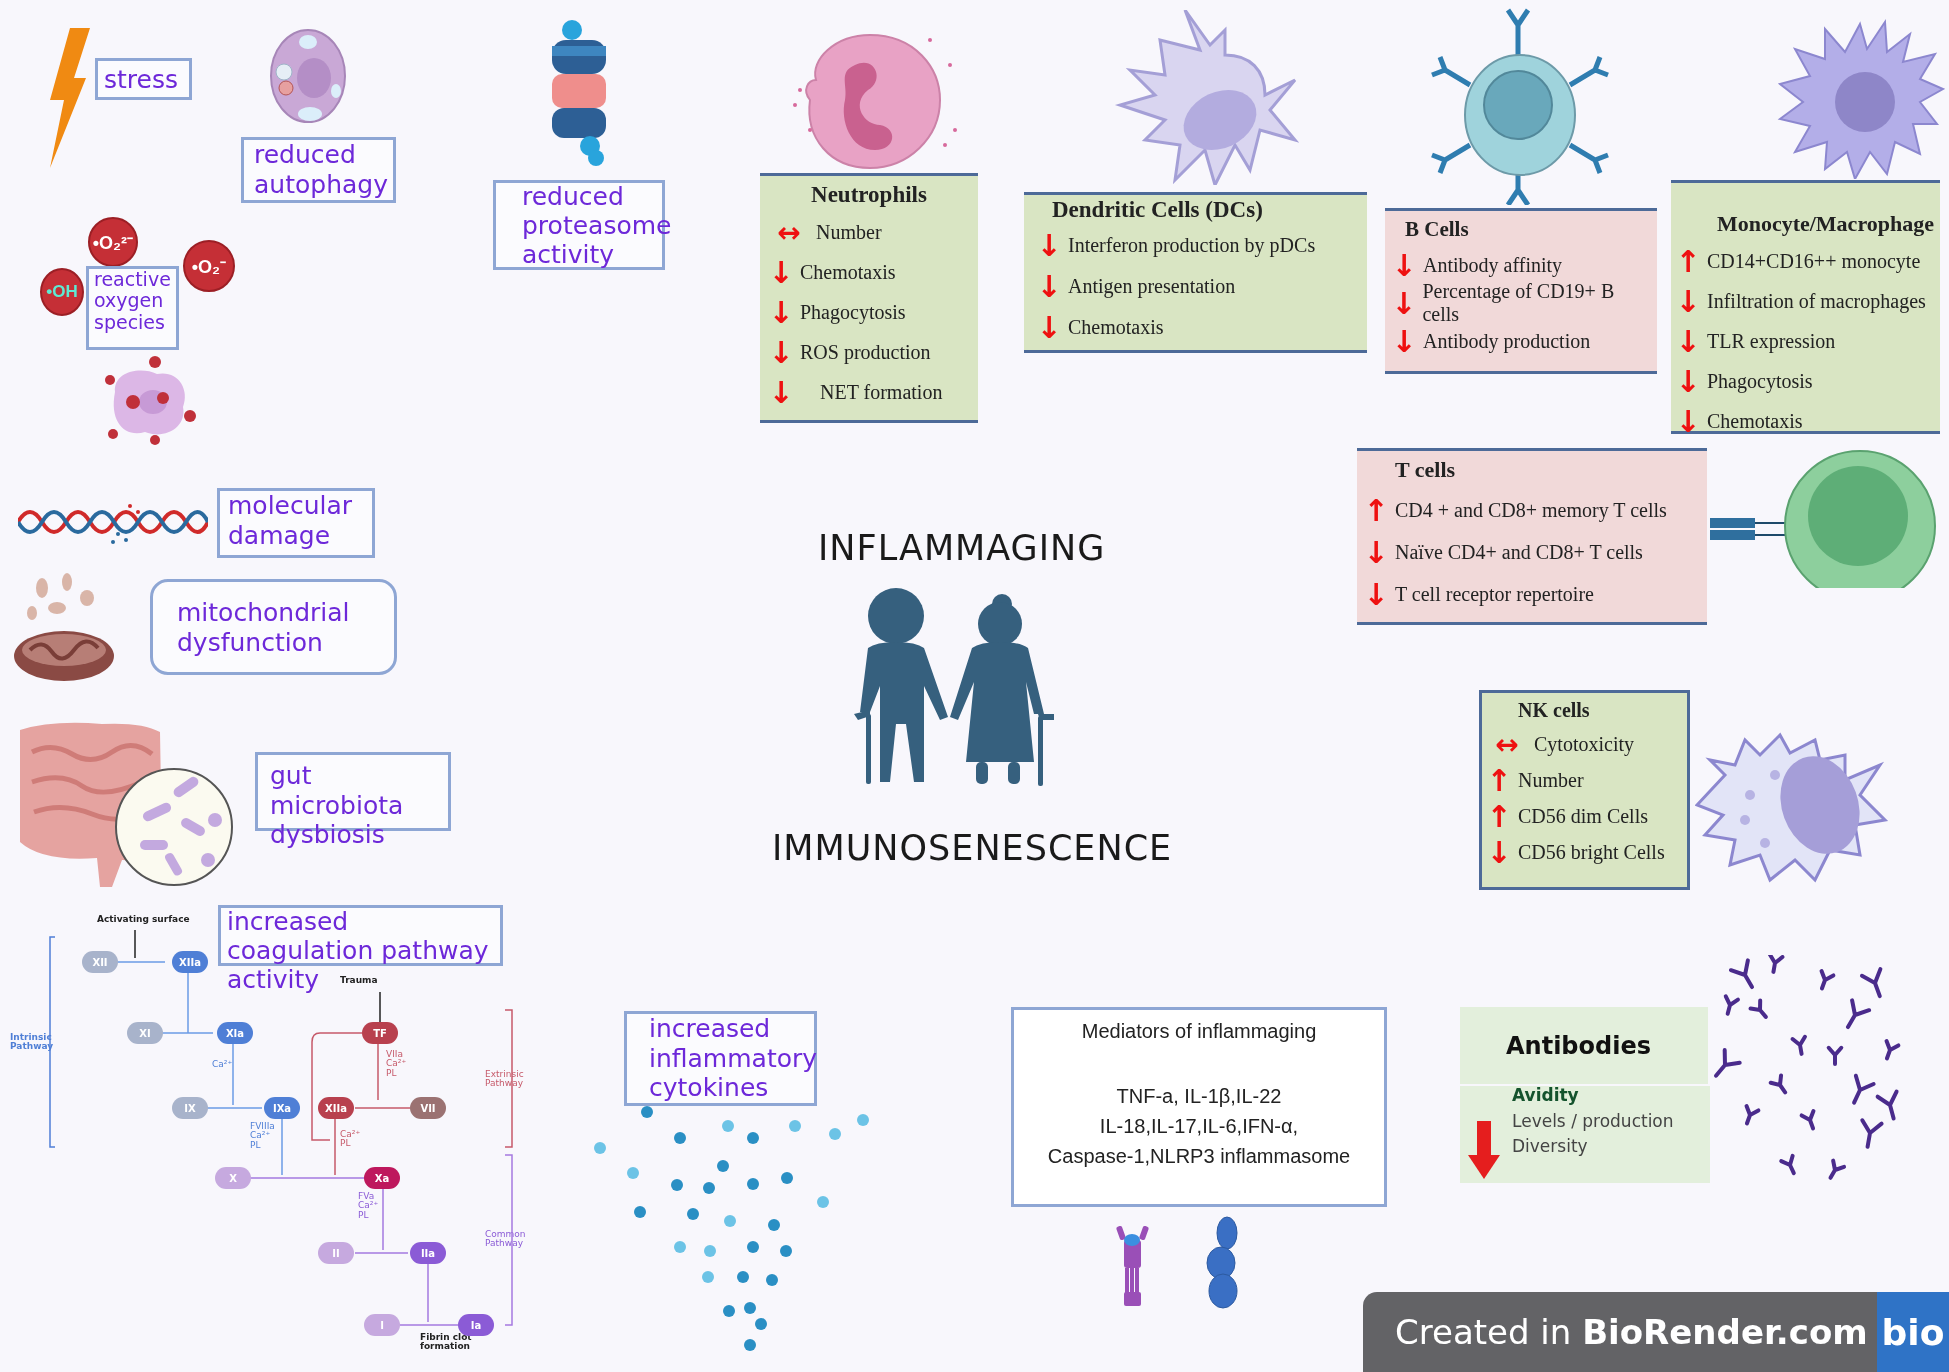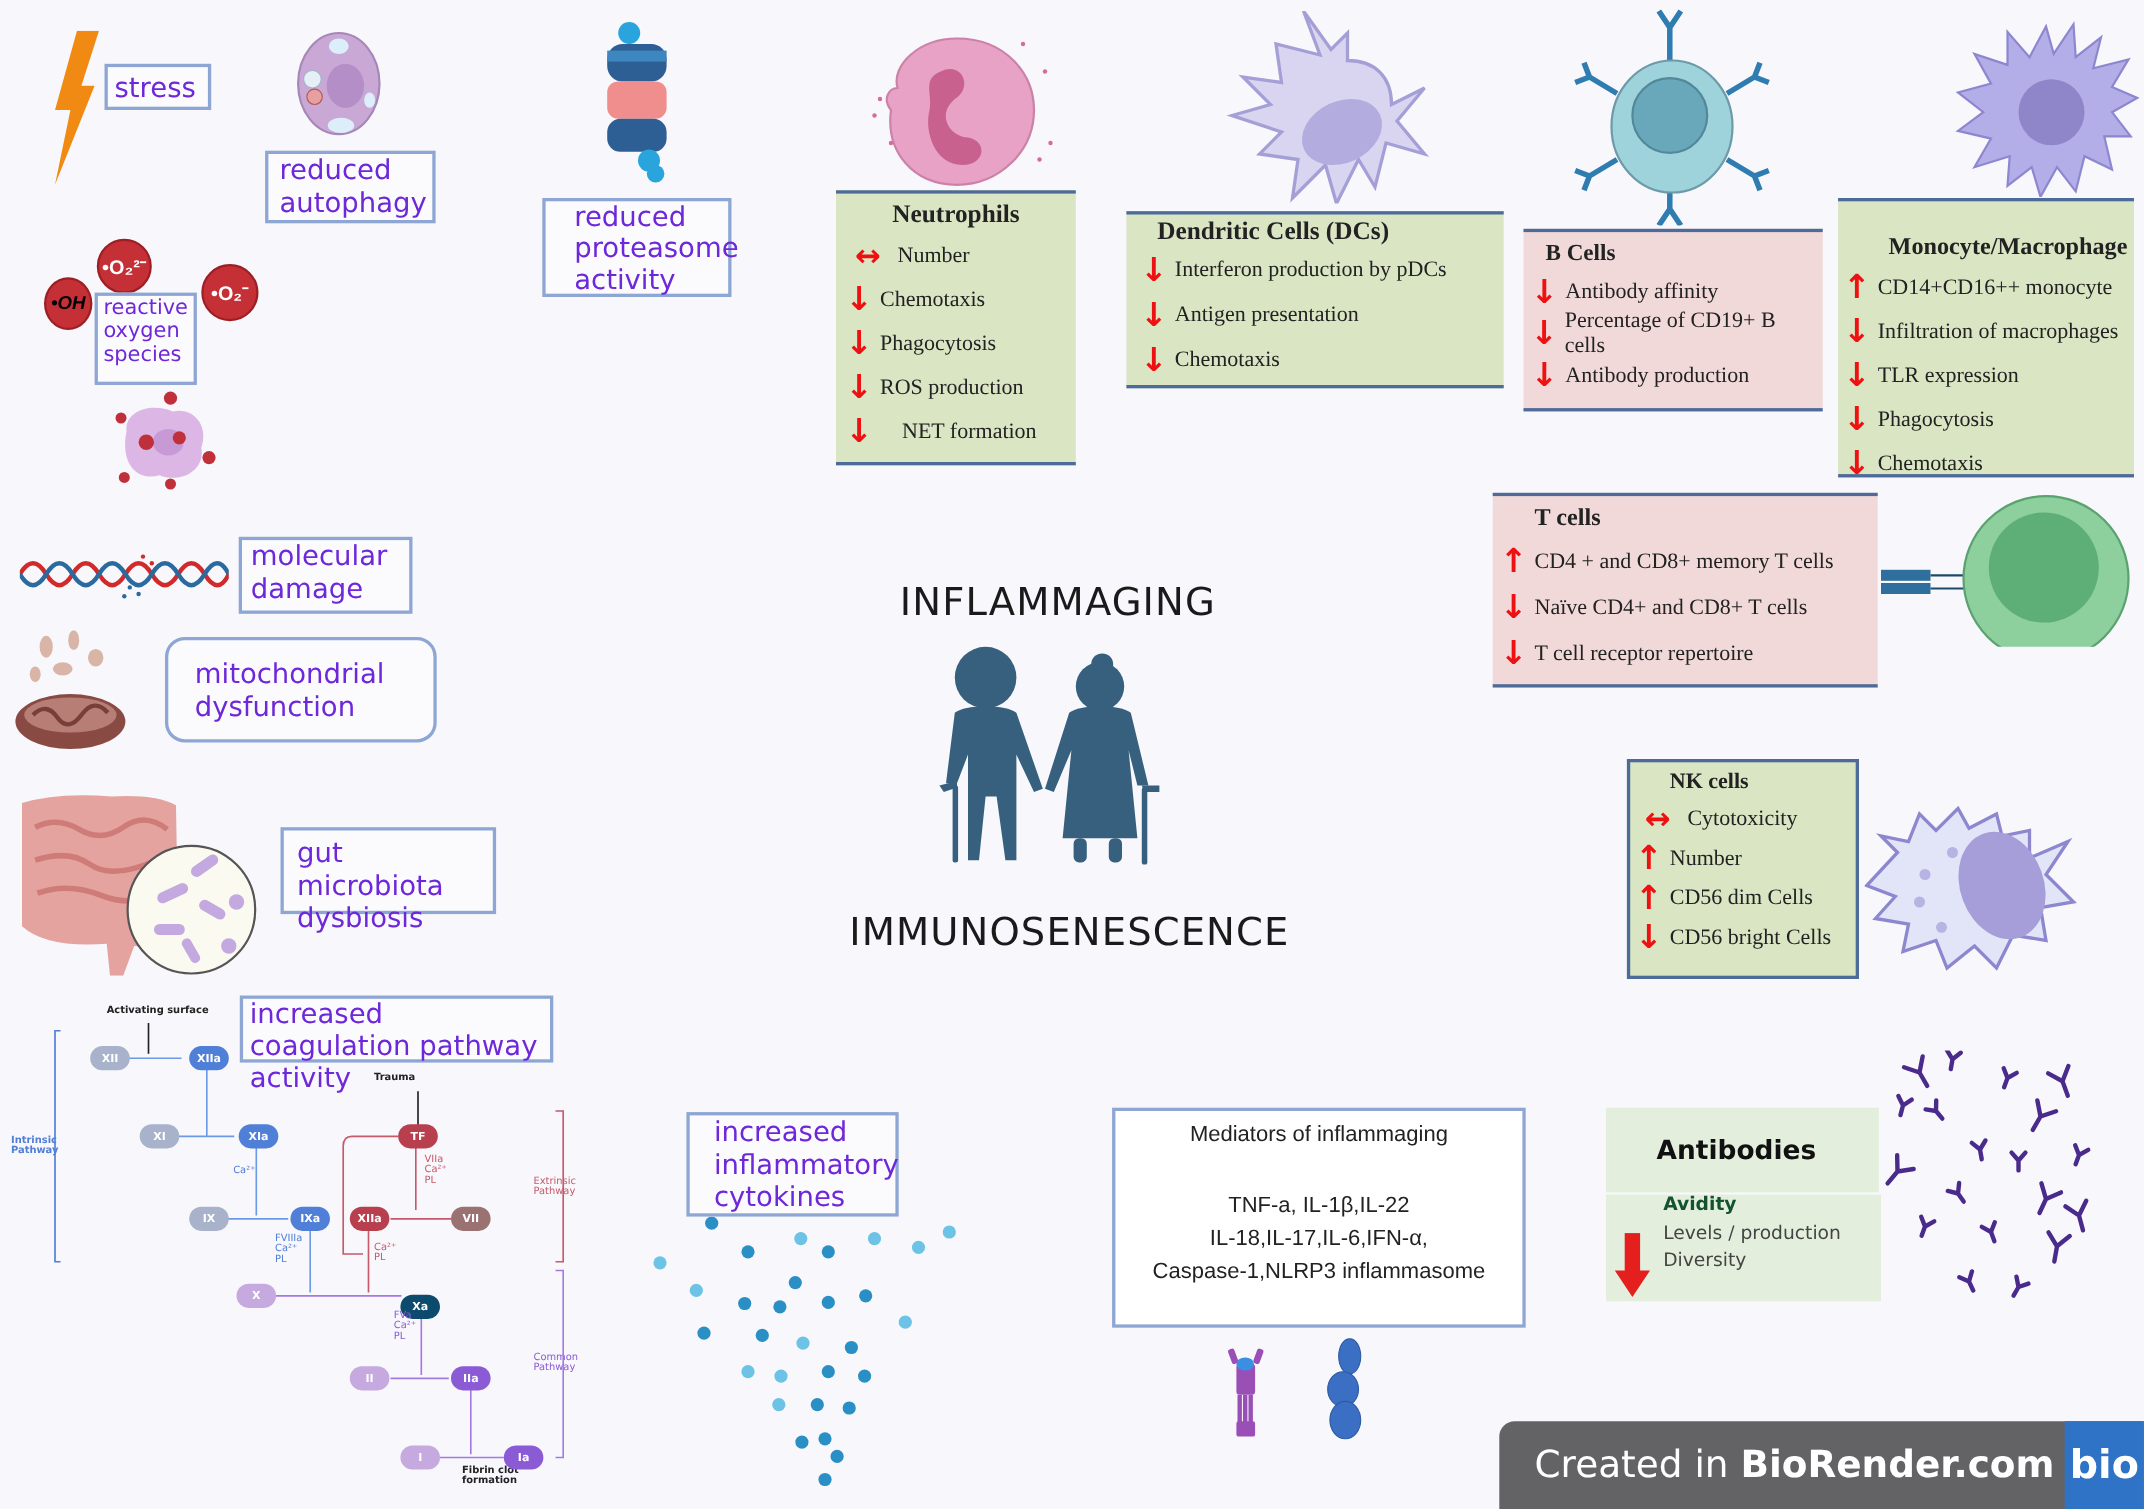--- a/index.html
+++ b/index.html
@@ -51,21 +51,21 @@
   <rect x="8" y="56" width="54" height="34" rx="10" fill="#ef8e8c"></rect>
   <rect x="8" y="90" width="54" height="30" rx="12" fill="#2d5f95"></rect>
   <circle cx="46" cy="128" r="10" fill="#29a4dc"></circle>
   <circle cx="52" cy="140" r="8" fill="#29a4dc"></circle>
 </svg>
 <div class="label-box" style="left:493px;top:180px;width:172px;height:90px;padding:0 26px;font-size:25px;line-height:1.15;">reduced proteasome activity</div>
 
 <div class="abs" style="left:0;top:0;">
   <div class="abs" style="left:88px;top:217px;width:50px;height:50px;border-radius:50%;background:#c52f36;border:2px solid #9c1f25;color:#fff;font-weight:bold;font-size:18px;display:flex;align-items:center;justify-content:center;">•O₂²⁻</div>
   <div class="abs" style="left:183px;top:240px;width:52px;height:52px;border-radius:50%;background:#c52f36;border:2px solid #9c1f25;color:#fff;font-weight:bold;font-size:18px;display:flex;align-items:center;justify-content:center;">•O₂⁻</div>
-  <div class="abs" style="left:40px;top:252px;width:44px;height:48px;border-radius:50%;background:#c52f36;border:2px solid #9c1f25;color:#000000;font-weight:bold;font-size:17px;display:flex;align-items:center;justify-content:center;font-style:italic;">•OH</div>
+  <div class="abs" style="left:40px;top:268px;width:44px;height:48px;border-radius:50%;background:#c52f36;border:2px solid #9c1f25;color:#5eead4;font-weight:bold;font-size:17px;display:flex;align-items:center;justify-content:center;">•OH</div>
 </div>
 <div class="label-box" style="left:86px;top:266px;width:93px;height:84px;padding:0 5px;font-size:19px;line-height:1.12;">reactive oxygen species</div>
 <svg class="abs" style="left:95px;top:352px" width="110" height="95" viewBox="0 0 110 95">
   <path d="M20,40 C18,20 45,14 62,22 C82,18 95,36 88,55 C92,75 70,88 50,80 C30,86 14,70 20,40 Z" fill="#dcb7e6"></path>
   <ellipse cx="58" cy="50" rx="14" ry="12" fill="#c79ad6"></ellipse>
   <g fill="#c0303a">
     <circle cx="38" cy="50" r="7"></circle>
       <circle cx="68" cy="46" r="6"></circle>
       <circle cx="60" cy="10" r="6"></circle>
     <circle cx="15" cy="28" r="5"></circle>
@@ -158,21 +158,21 @@
   <div class="tiny" style="left:212px;top:170px;color:#4f7fd6;">Ca²⁺</div>
   <div class="coag-node" style="left:172px;top:207px;background:#a8b3cb;">IX</div>
   <div class="coag-node" style="left:264px;top:207px;background:#4f7fd6;">IXa</div>
   <div class="tiny" style="left:250px;top:232px;width:30px;color:#4f7fd6;">FVIIIa Ca²⁺ PL</div>
   <div class="coag-node" style="left:362px;top:132px;background:#b8404e;">TF</div>
   <div class="tiny" style="left:386px;top:160px;width:22px;color:#c65a6a;">VIIa Ca²⁺ PL</div>
   <div class="coag-node" style="left:318px;top:207px;background:#b8404e;">XIIa</div>
   <div class="coag-node" style="left:410px;top:207px;background:#9b7272;">VII</div>
   <div class="tiny" style="left:340px;top:240px;width:22px;color:#c65a6a;">Ca²⁺ PL</div>
   <div class="coag-node" style="left:215px;top:277px;background:#c6a9df;">X</div>
-  <div class="coag-node" style="left:364px;top:277px;background:#0c4a6e;margin-top:10px;">Xa</div>
+  <div class="coag-node" style="left:364px;top:277px;background:#be185d;">Xa</div>
   <div class="tiny" style="left:358px;top:302px;width:22px;color:#8b5bd6;">FVa Ca²⁺ PL</div>
   <div class="coag-node" style="left:318px;top:352px;background:#c6a9df;">II</div>
   <div class="coag-node" style="left:410px;top:352px;background:#8b5bd6;">IIa</div>
   <div class="coag-node" style="left:364px;top:424px;background:#c6a9df;">I</div>
   <div class="coag-node" style="left:458px;top:424px;background:#8b5bd6;">Ia</div>
 </div>
 <div class="label-box" style="left:218px;top:905px;width:285px;height:61px;padding:0 6px;font-size:25px;line-height:1.15;">increased coagulation pathway activity</div>
 
 <svg class="abs" style="left:590px;top:1100px" width="300" height="260" viewBox="0 0 300 260">
   <g fill="#2a8fc4">

